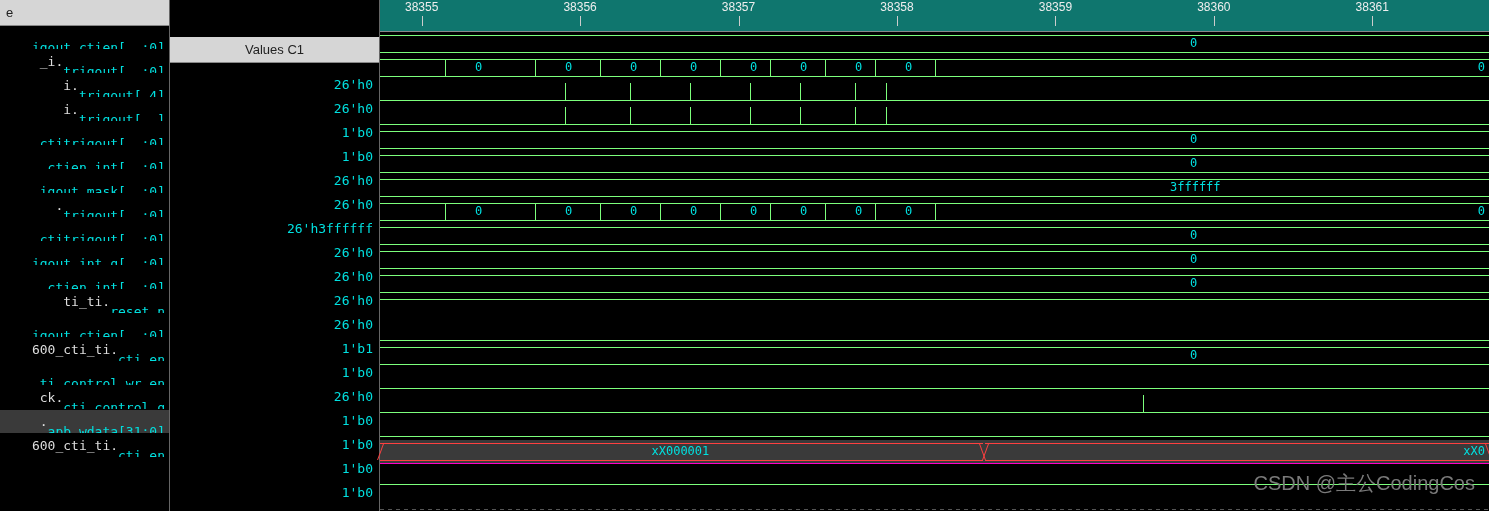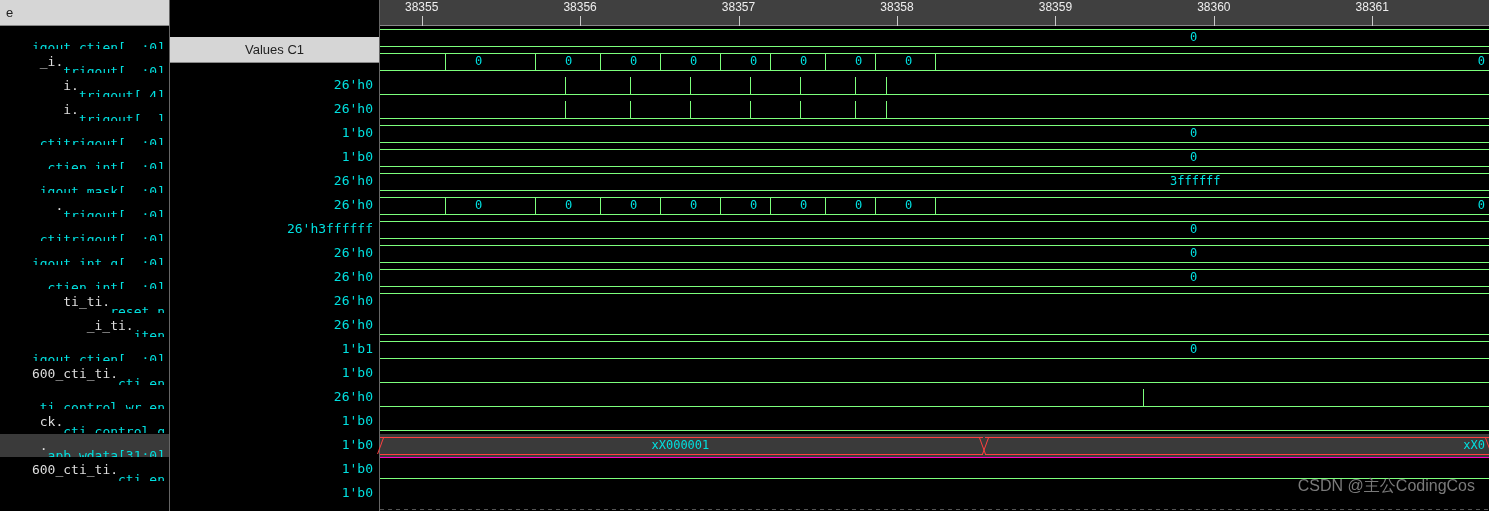--- a/index.html
+++ b/index.html
@@ -3,42 +3,42 @@
 <meta charset="utf-8">
 <style>
 * { margin:0; padding:0; box-sizing:border-box; }
 body { background:#000; font-family:Menlo,Consolas,monospace; font-size:13px; color:#00ffff; overflow:hidden; width:1489px; height:511px; position:relative; }
 .grid { display:grid; grid-template-columns:170px 210px 1109px; height:100%; }
 .col { position:relative; }
 .names,.vals { background:#000; border-right:1px solid #666; }
 .hdr { height:26px; background:#d6d6d6; border-bottom:1px solid #888; color:#222; font-family:Arial,sans-serif; display:flex; align-items:center; padding:0 6px; }
 .names .hdr { justify-content:flex-start; }
 .vals .hdr { justify-content:center;margin-top:37px; }
-.ruler { height:26px; background:#404040; border-bottom:1px solid #888; position:relative; }
+.ruler { height:32px; background:#0f766e; border-bottom:1px solid #888; position:relative; }
 .tick { position:absolute; top:0; font-size:12px; color:#eee; font-family:Arial,sans-serif; }
 .tick::after { content:''; position:absolute; left:50%; top:16px; width:1px; height:10px; background:#ccc; }
 .rows { position:relative; }
 .row { height:24px; display:flex; align-items:center; border-bottom:1px solid #000; position:relative; }
 .names .row { justify-content:flex-end; padding-right:4px; white-space:nowrap; overflow:hidden; }
 .vals .row { justify-content:flex-end; padding-right:6px; }
 .sig { color:#00e0e0;margin-top:20px; }
 .prefix { color:#ddd; }
 .row.sel { background:#3a3a3a; }
 .row.sel::after { content:''; position:absolute; left:0; bottom:-1px; width:100%; height:1px; background:#ff00c8; }
 .wave { position:absolute; left:0; right:0; height:24px; }
 .busline { position:absolute; left:0; right:0; top:3px; bottom:3px; border-top:1px solid #7cff7c; border-bottom:1px solid #7cff7c; }
 .bitlow { position:absolute; left:0; right:0; bottom:3px; height:1px; background:#7cff7c; }
 .bithigh { position:absolute; left:0; right:0; top:3px; height:1px; background:#7cff7c; }
 .blabel { position:absolute; color:#00e0e0; top:4px; font-size:12px; }
 .trans { position:absolute; top:3px; bottom:3px; width:1px; background:#7cff7c; }
 .rbus { position:absolute; top:3px; bottom:3px; border-top:1px solid #ff4040; border-bottom:1px solid #ff4040; }
 .rbus::before,.rbus::after { content:''; position:absolute; top:0; bottom:0; width:6px; }
 .rbus::before { left:0; border-left:1px solid #ff4040; transform:skewX(-20deg); }
 .rbus::after { right:0; border-right:1px solid #ff4040; transform:skewX(20deg); }
-.wm { position:absolute; right:14px; bottom:14px; color:#7a7a7a; font-family:Arial,sans-serif; font-size:16px; }
+.wm { position:absolute; right:14px; bottom:14px; color:#7a7a7a; font-family:Arial,sans-serif; font-size:20px; }
 .dash { position:absolute; left:0; right:0; bottom:1px; height:1px; background:repeating-linear-gradient(90deg,#555 0,#555 4px,transparent 4px,transparent 8px); }
 </style>
 </head>
 <body>
 
 <div class="grid">
   <div class="col names">
     <div class="hdr">
         <span>e</span>
       </div>
@@ -76,24 +76,20 @@
         </div>
         <div class="row">
           <span class="sig">igout_int_q[__:0]</span>
         </div>
         <div class="row">
           <span class="sig">_ctien_int[__:0]</span>
         </div>
         <div class="row">
           <span class="prefix">ti_ti.</span>
           <span class="sig">reset_n</span>
-        </div>
-        <div class="row">
-          <span class="prefix">_i_ti.</span>
-          <span class="sig">iten</span>
         </div>
         <div class="row">
           <span class="sig">igout_ctien[__:0]</span>
         </div>
         <div class="row">
           <span class="prefix">600_cti_ti.</span>
           <span class="sig">cti_en</span>
         </div>
         <div class="row">
           <span class="sig">ti_control_wr_en</span>

